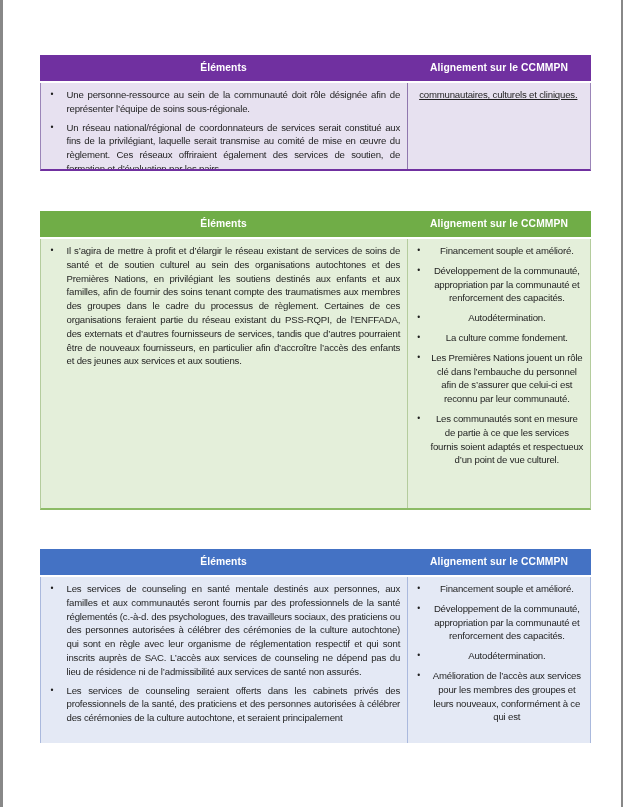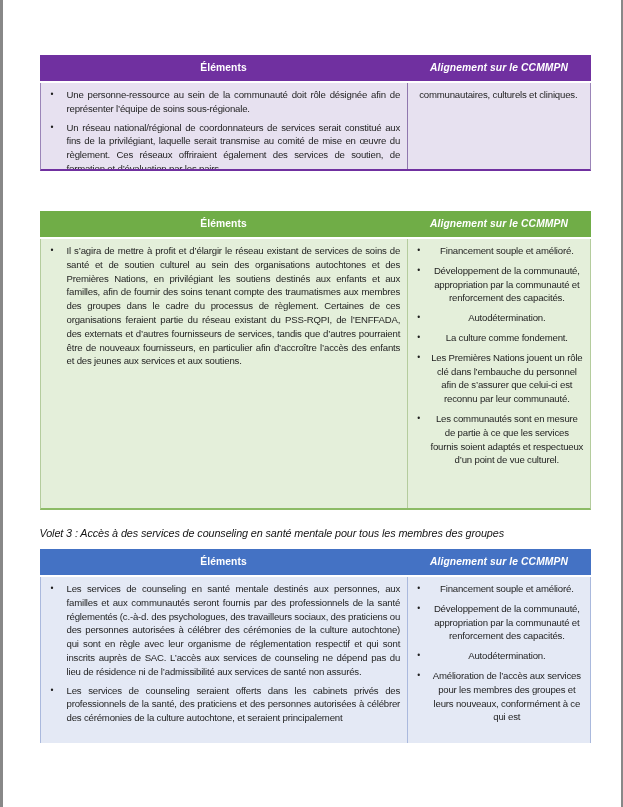--- a/index.html
+++ b/index.html
@@ -14,33 +14,33 @@
     color: #1f1f1f;
     overflow: hidden;
   }
   .tbl { position: absolute; left: 37px; width: 551px; }
   .tbl-head { display: flex; height: 26px; margin-bottom: 2px; }
   .th {
     color: #ffffff; font-weight: bold; font-size: 10.3px;
     line-height: 26px; text-align: center; letter-spacing: 0.1px;
   }
   .th-elements  { width: 368px; }
-  .th-alignment { width: 183px; font-style: italic; }
+  .th-alignment { width: 183px; }
   .tbl-body { display: flex; overflow: hidden; }
   .cell { font-size: 9.6px; line-height: 13.8px; letter-spacing: -0.18px; }
   .cell-left  { width: 368px; padding: 5px 7px 2px 10px; }
   .cell-right { width: 183px; padding: 5px 6px 2px 9px; }
   .bullet-item { display: flex; margin-bottom: 5px; }
   .bullet-item:last-child { margin-bottom: 0; }
   .cell-right .bullet-item { margin-bottom: 6px; }
   .bullet { flex: 0 0 16px; font-size: 8.5px; line-height: 13.8px; }
   .cell-right .bullet { flex: 0 0 13px; }
   .bullet-text { flex: 1; text-align: center; }
   .cell-left .bullet-text { text-align: justify; }
-  .plain-text { padding-left: 2px; }
+  .plain-text { padding-left: 2px; text-decoration: underline; }
 
   
   .tbl-purple .tbl-head  { background: #7030A0; }
   .tbl-purple .tbl-body  {
     background: #E7E1F0; height: 88px;
     border-left: 1px solid #9b85b8; border-right: 1px solid #9b85b8;
     border-bottom: 2px solid #7030A0;
   }
   .tbl-purple .cell-right { border-left: 1px solid #8f77ae; }
 
@@ -134,21 +134,20 @@
           <span class="bullet-text">Les Premières Nations jouent un rôle clé dans l’embauche du personnel afin de s’assurer que celui-ci est reconnu par leur communauté.</span>
         </div>
         <div class="bullet-item">
           <span class="bullet">•</span>
           <span class="bullet-text">Les communautés sont en mesure de partie à ce que les services fournis soient adaptés et respectueux d’un point de vue culturel.</span>
         </div>
       </div>
     </div>
   </section>
 
-  <div class="volet-heading" id="heading-volet3">Volet 3 : Accès à des services de counseling en santé mentale pour tous les membres des groupes</div>
 
   <section class="tbl tbl-blue" id="tbl-volet3">
     <div class="tbl-head">
       <div class="th th-elements">Éléments</div>
       <div class="th th-alignment">Alignement sur le CCMMPN</div>
     </div>
     <div class="tbl-body">
       <div class="cell cell-left">
         <div class="bullet-item">
           <span class="bullet">•</span>

